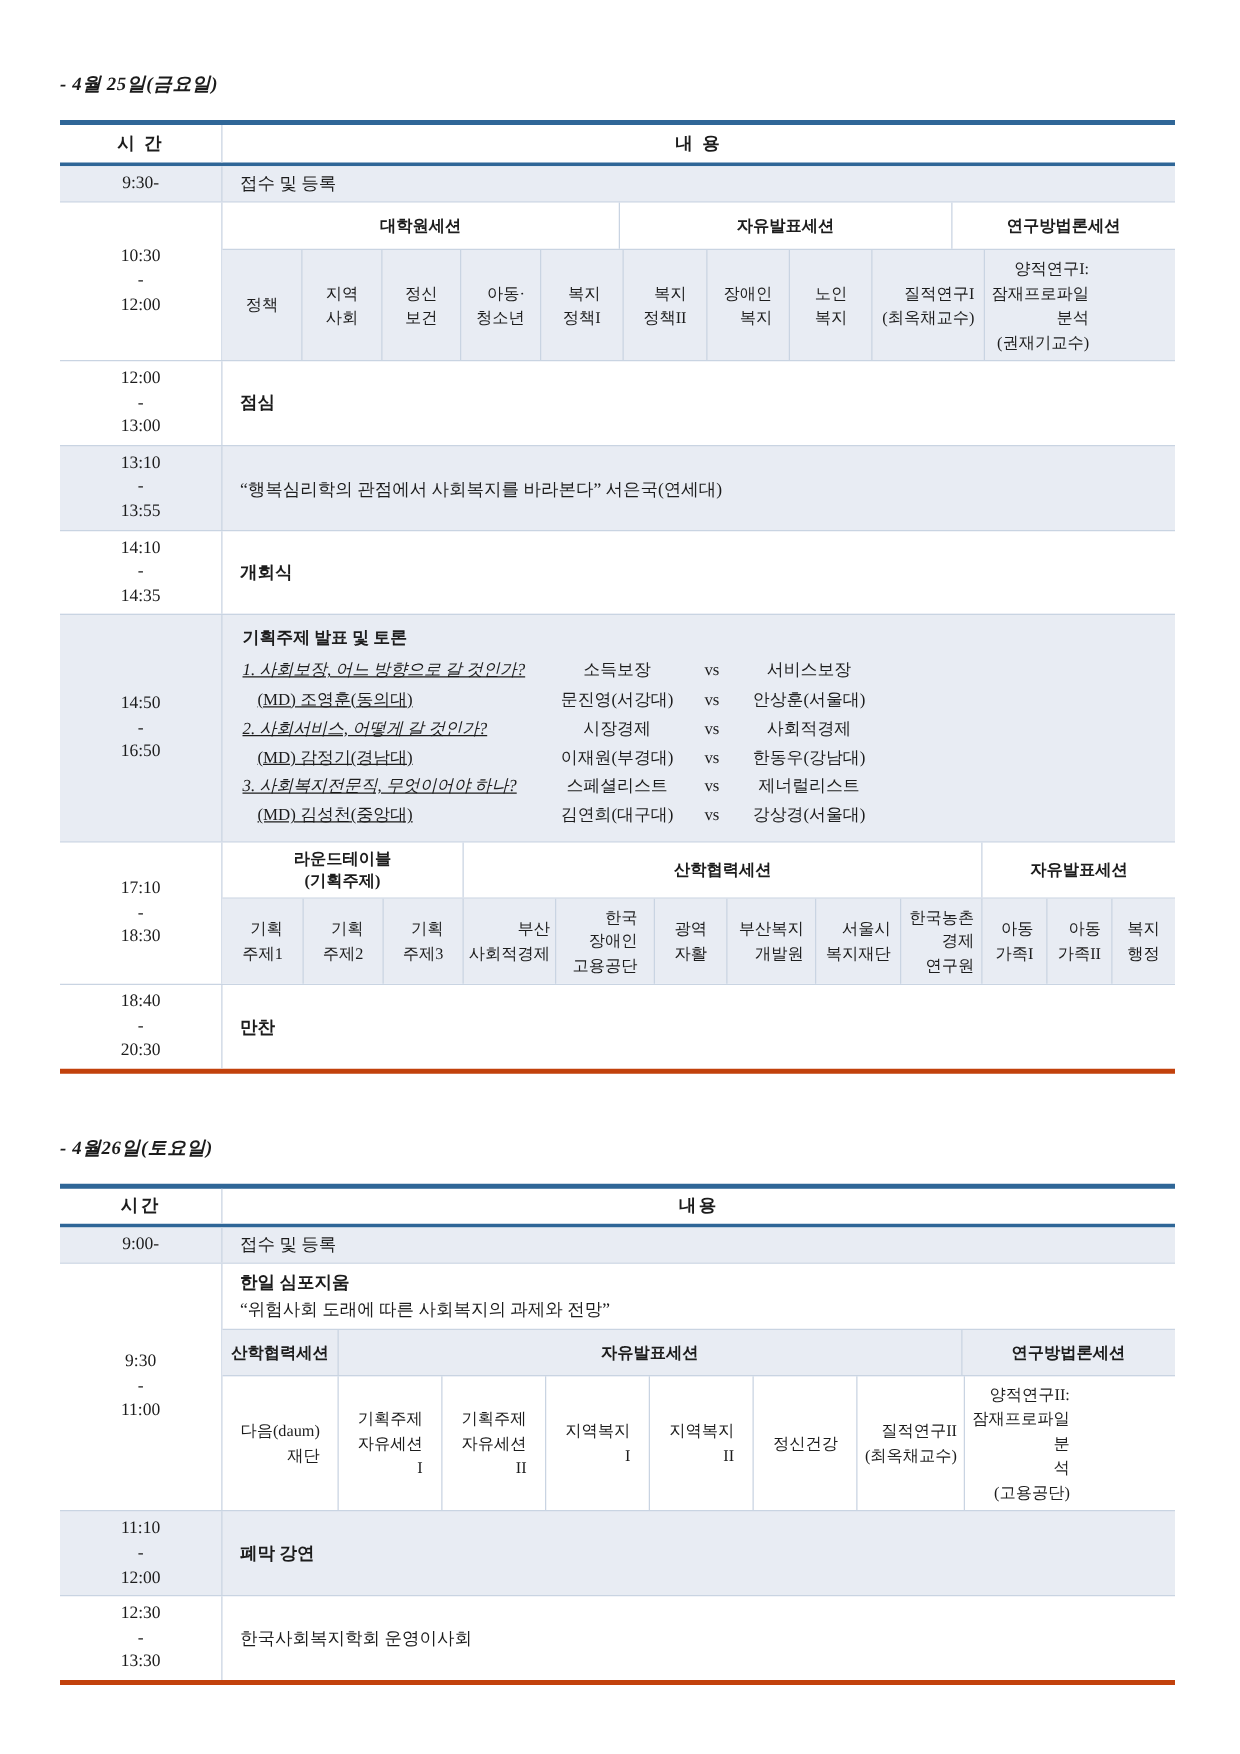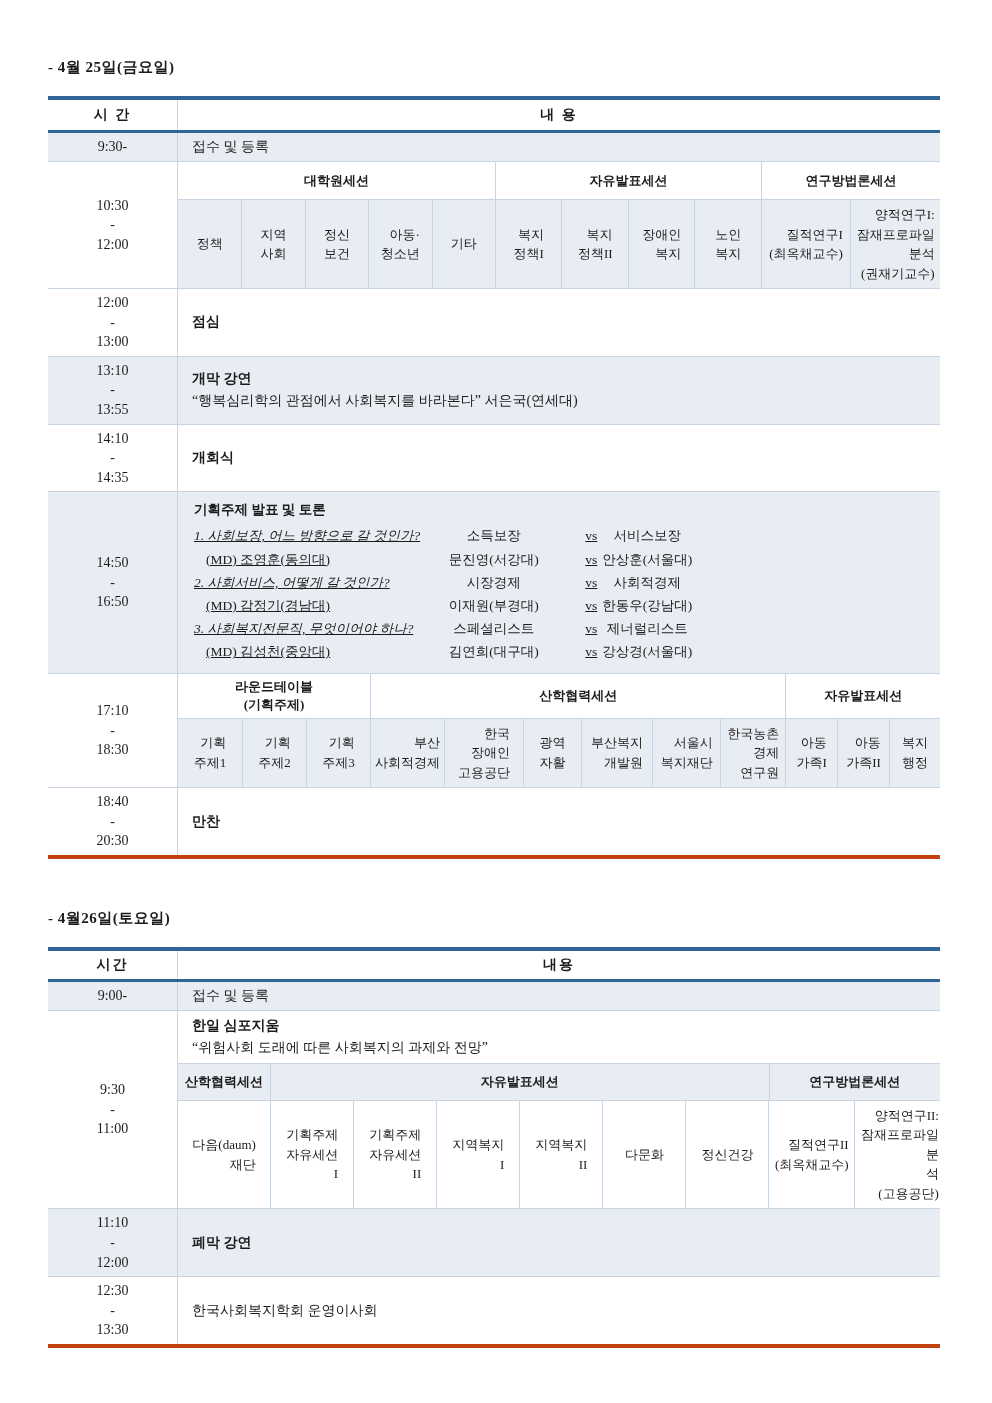--- a/index.html
+++ b/index.html
@@ -3,21 +3,21 @@
 <meta charset="utf-8">
 <style>
   * { box-sizing: border-box; margin: 0; padding: 0; }
   html, body { background: #ffffff; }
   body {
     width: 992px; height: 1403px; overflow: hidden;
     font-family: "Liberation Serif", "DejaVu Serif", serif;
     color: #1c1c1c;
   }
   .page { padding: 58px 52px 0 48px; }
-  .doc-title { font-size: 15px; font-weight: bold; margin-bottom: 19px; letter-spacing: .5px; }
+  .doc-title { font-size: 15px; font-weight: bold; margin-bottom: 19px; letter-spacing: .5px; font-style: italic; }
   .doc-title.second { margin-top: 50px; }
 
   .sched {
     width: 892px;
     border-top: 4px solid #2f6697;
     border-bottom: 4px solid #c2410c;
     font-size: 14px;
   }
   .thead { display: flex; border-bottom: 3px solid #2f6697; align-items: stretch; }
   .th { font-weight: bold; display: flex; align-items: center; justify-content: center; letter-spacing: 2px; }
@@ -54,21 +54,21 @@
     line-height: 1.5; padding: 5px 1px;
   }
   .sub + .sub { border-left: 1px solid #c9d4e2; }
 
   .plenary { padding: 9px 6px 9px 16px; display: flex; flex-direction: column; justify-content: center; font-size: 13.5px; }
   .pl-title { font-weight: bold; margin-bottom: 5px; }
   .pl-line { display: flex; line-height: 1.72; }
   .pl-q { width: 34%; font-style: italic; text-decoration: underline; }
   .pl-line.md .pl-q { font-style: normal; padding-left: 12px; }
   .pl-l { width: 13%; text-align: center; }
-  .pl-vs { width: 7.5%; text-align: right; text-decoration: underline; }
+  .pl-vs { width: 7.5%; text-align: center; }
   .pl-r { width: 13.5%; text-align: center; }
 
   .sympo { padding: 6px 14px; border-bottom: 1px solid #c9d4e2; min-height: 50px;
            display: flex; flex-direction: column; justify-content: center; }
 
   
   .h-reg1 { min-height: 27px; }
   .h-grp1 { min-height: 38px; }
   .h-sub1 { min-height: 64px; }
   .h-lunch { min-height: 46px; }
@@ -117,21 +117,20 @@
           <div class="grp" style="width:23.5%">연구방법론세션</div>
         </div>
         <div class="sub-row stripe h-sub1">
           <div class="sub" style="width:8.32%">정책</div>
           <div class="sub" style="width:8.32%">지역
 사회</div>
           <div class="sub" style="width:8.32%">정신
 보건</div>
           <div class="sub" style="width:8.32%">아동·
 청소년</div>
-          <div class="sub" style="width:8.32%">기타</div>
           <div class="sub" style="width:8.73%">복지
 정책I</div>
           <div class="sub" style="width:8.73%">복지
 정책II</div>
           <div class="sub" style="width:8.72%">장애인
 복지</div>
           <div class="sub" style="width:8.72%">노인
 복지</div>
           <div class="sub" style="width:11.75%">질적연구I
 (최옥채교수)</div>
@@ -150,21 +149,20 @@
       <div class="content-cell simple">
           <span class="evt">점심</span>
         </div>
     </div>
 
     <div class="row stripe h-lect">
       <div class="time-cell">13:10
 -
 13:55</div>
       <div class="content-cell simple">
-        <span class="evt">개막 강연</span>
         <span class="quote">“행복심리학의 관점에서 사회복지를 바라본다” 서은국(연세대)</span>
       </div>
     </div>
 
     <div class="row h-cere">
       <div class="time-cell">14:10
 -
 14:35</div>
       <div class="content-cell simple">
           <span class="evt">개회식</span>
@@ -306,21 +304,20 @@
           <div class="sub" style="width:10.9%">기획주제
 자유세션
 I</div>
           <div class="sub" style="width:10.9%">기획주제
 자유세션
 II</div>
           <div class="sub" style="width:10.9%">지역복지
 I</div>
           <div class="sub" style="width:10.9%">지역복지
 II</div>
-          <div class="sub" style="width:10.9%">다문화</div>
           <div class="sub" style="width:10.9%">정신건강</div>
           <div class="sub" style="width:11.25%">질적연구II
 (최옥채교수)</div>
           <div class="sub" style="width:11.25%">양적연구II:
 잠재프로파일분
 석
 (고용공단)</div>
         </div>
       </div>
     </div>

